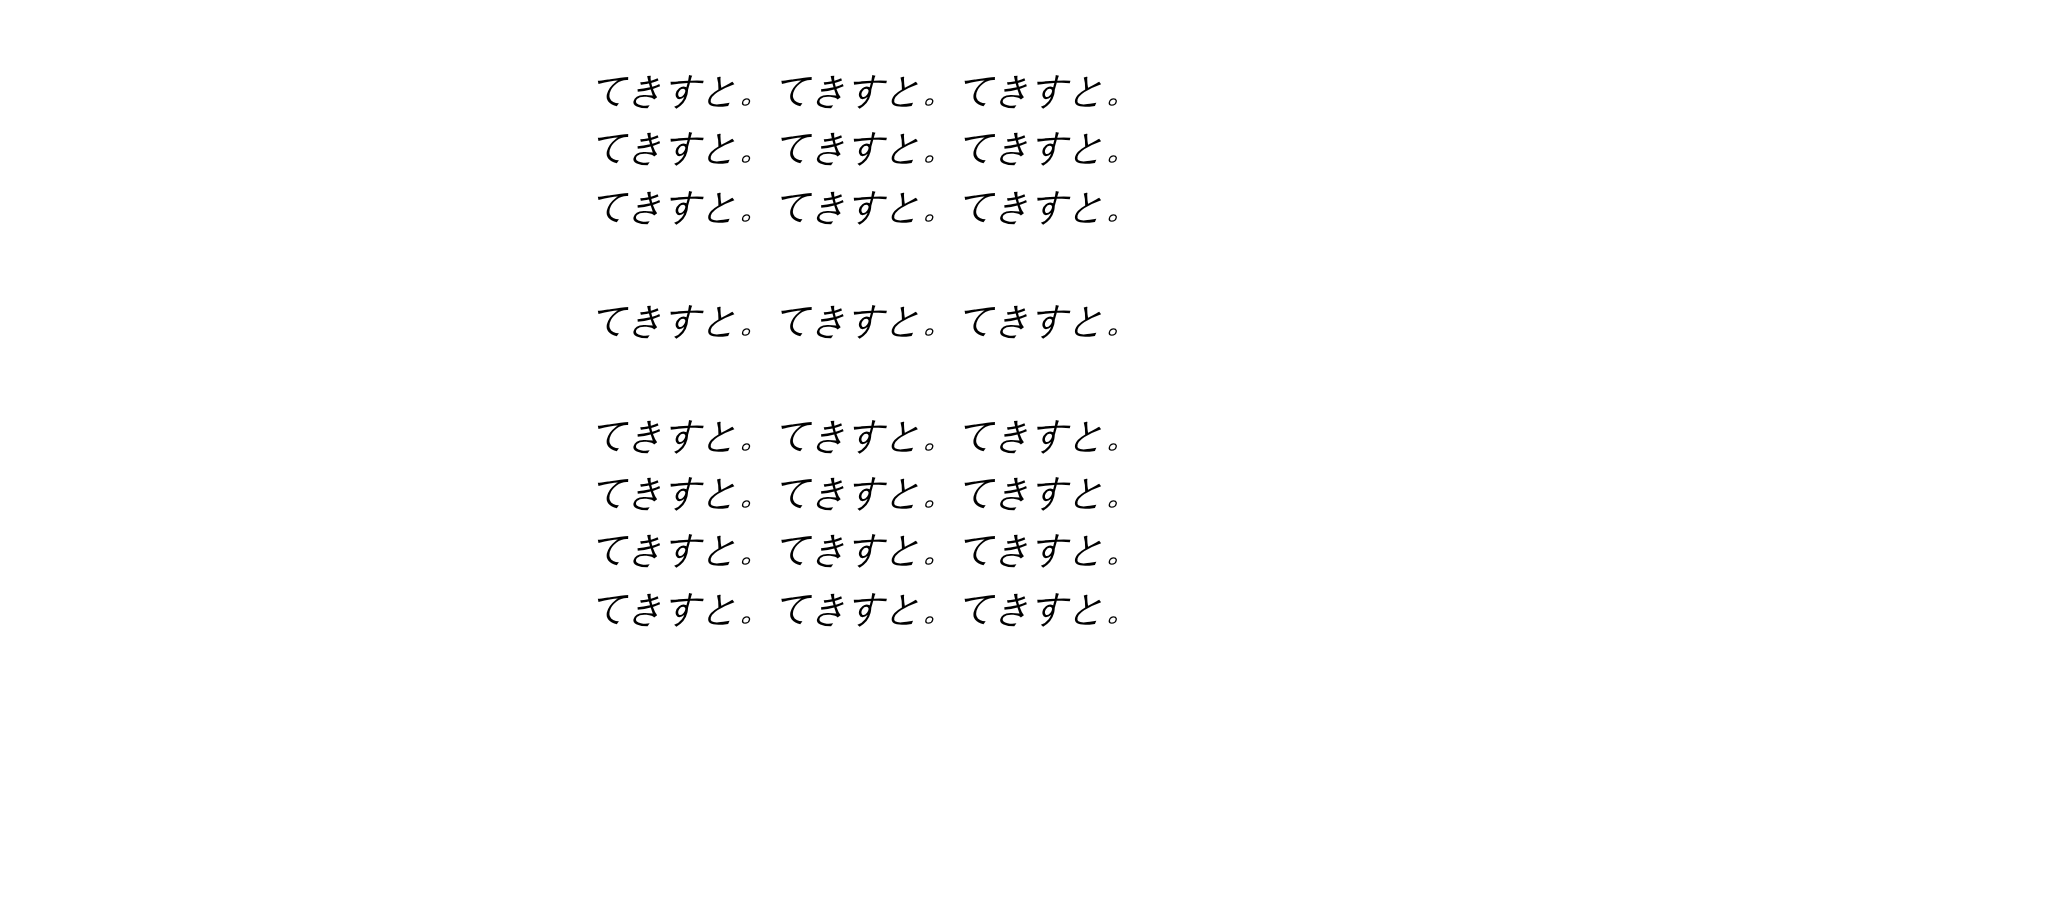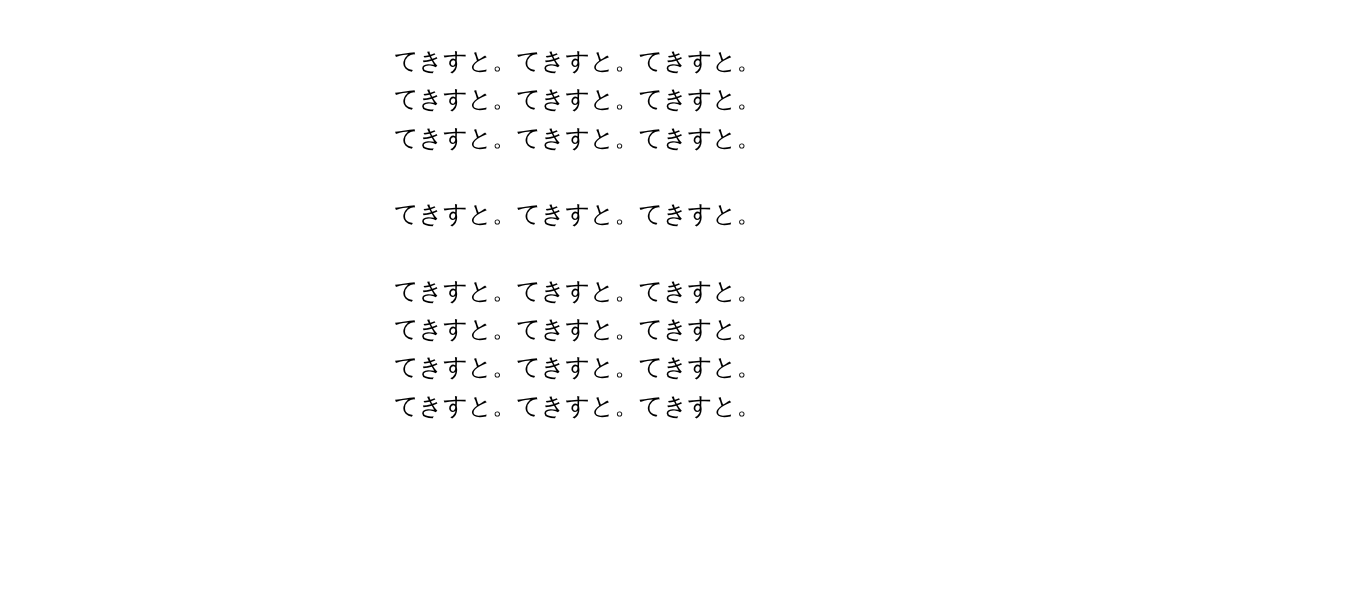--- a/index.html
+++ b/index.html
@@ -13,20 +13,21 @@
       background: #ffffff;
       font-family: "Hiragino Kaku Gothic ProN", "Meiryo", "MS PGothic", sans-serif;
       font-size: 24px;
       line-height: 1.6;
       color: #000000;
       padding-top: 42px;
       padding-left: 394px;
     }
     .paragraph {
       margin-bottom: 38px;
+      font-style: italic;
     }
     .line {
       display: block;
     }
   </style>
 </head>
 <body>
 
 <div class="paragraph">
   <span class="line">てきすと。てきすと。てきすと。</span>

